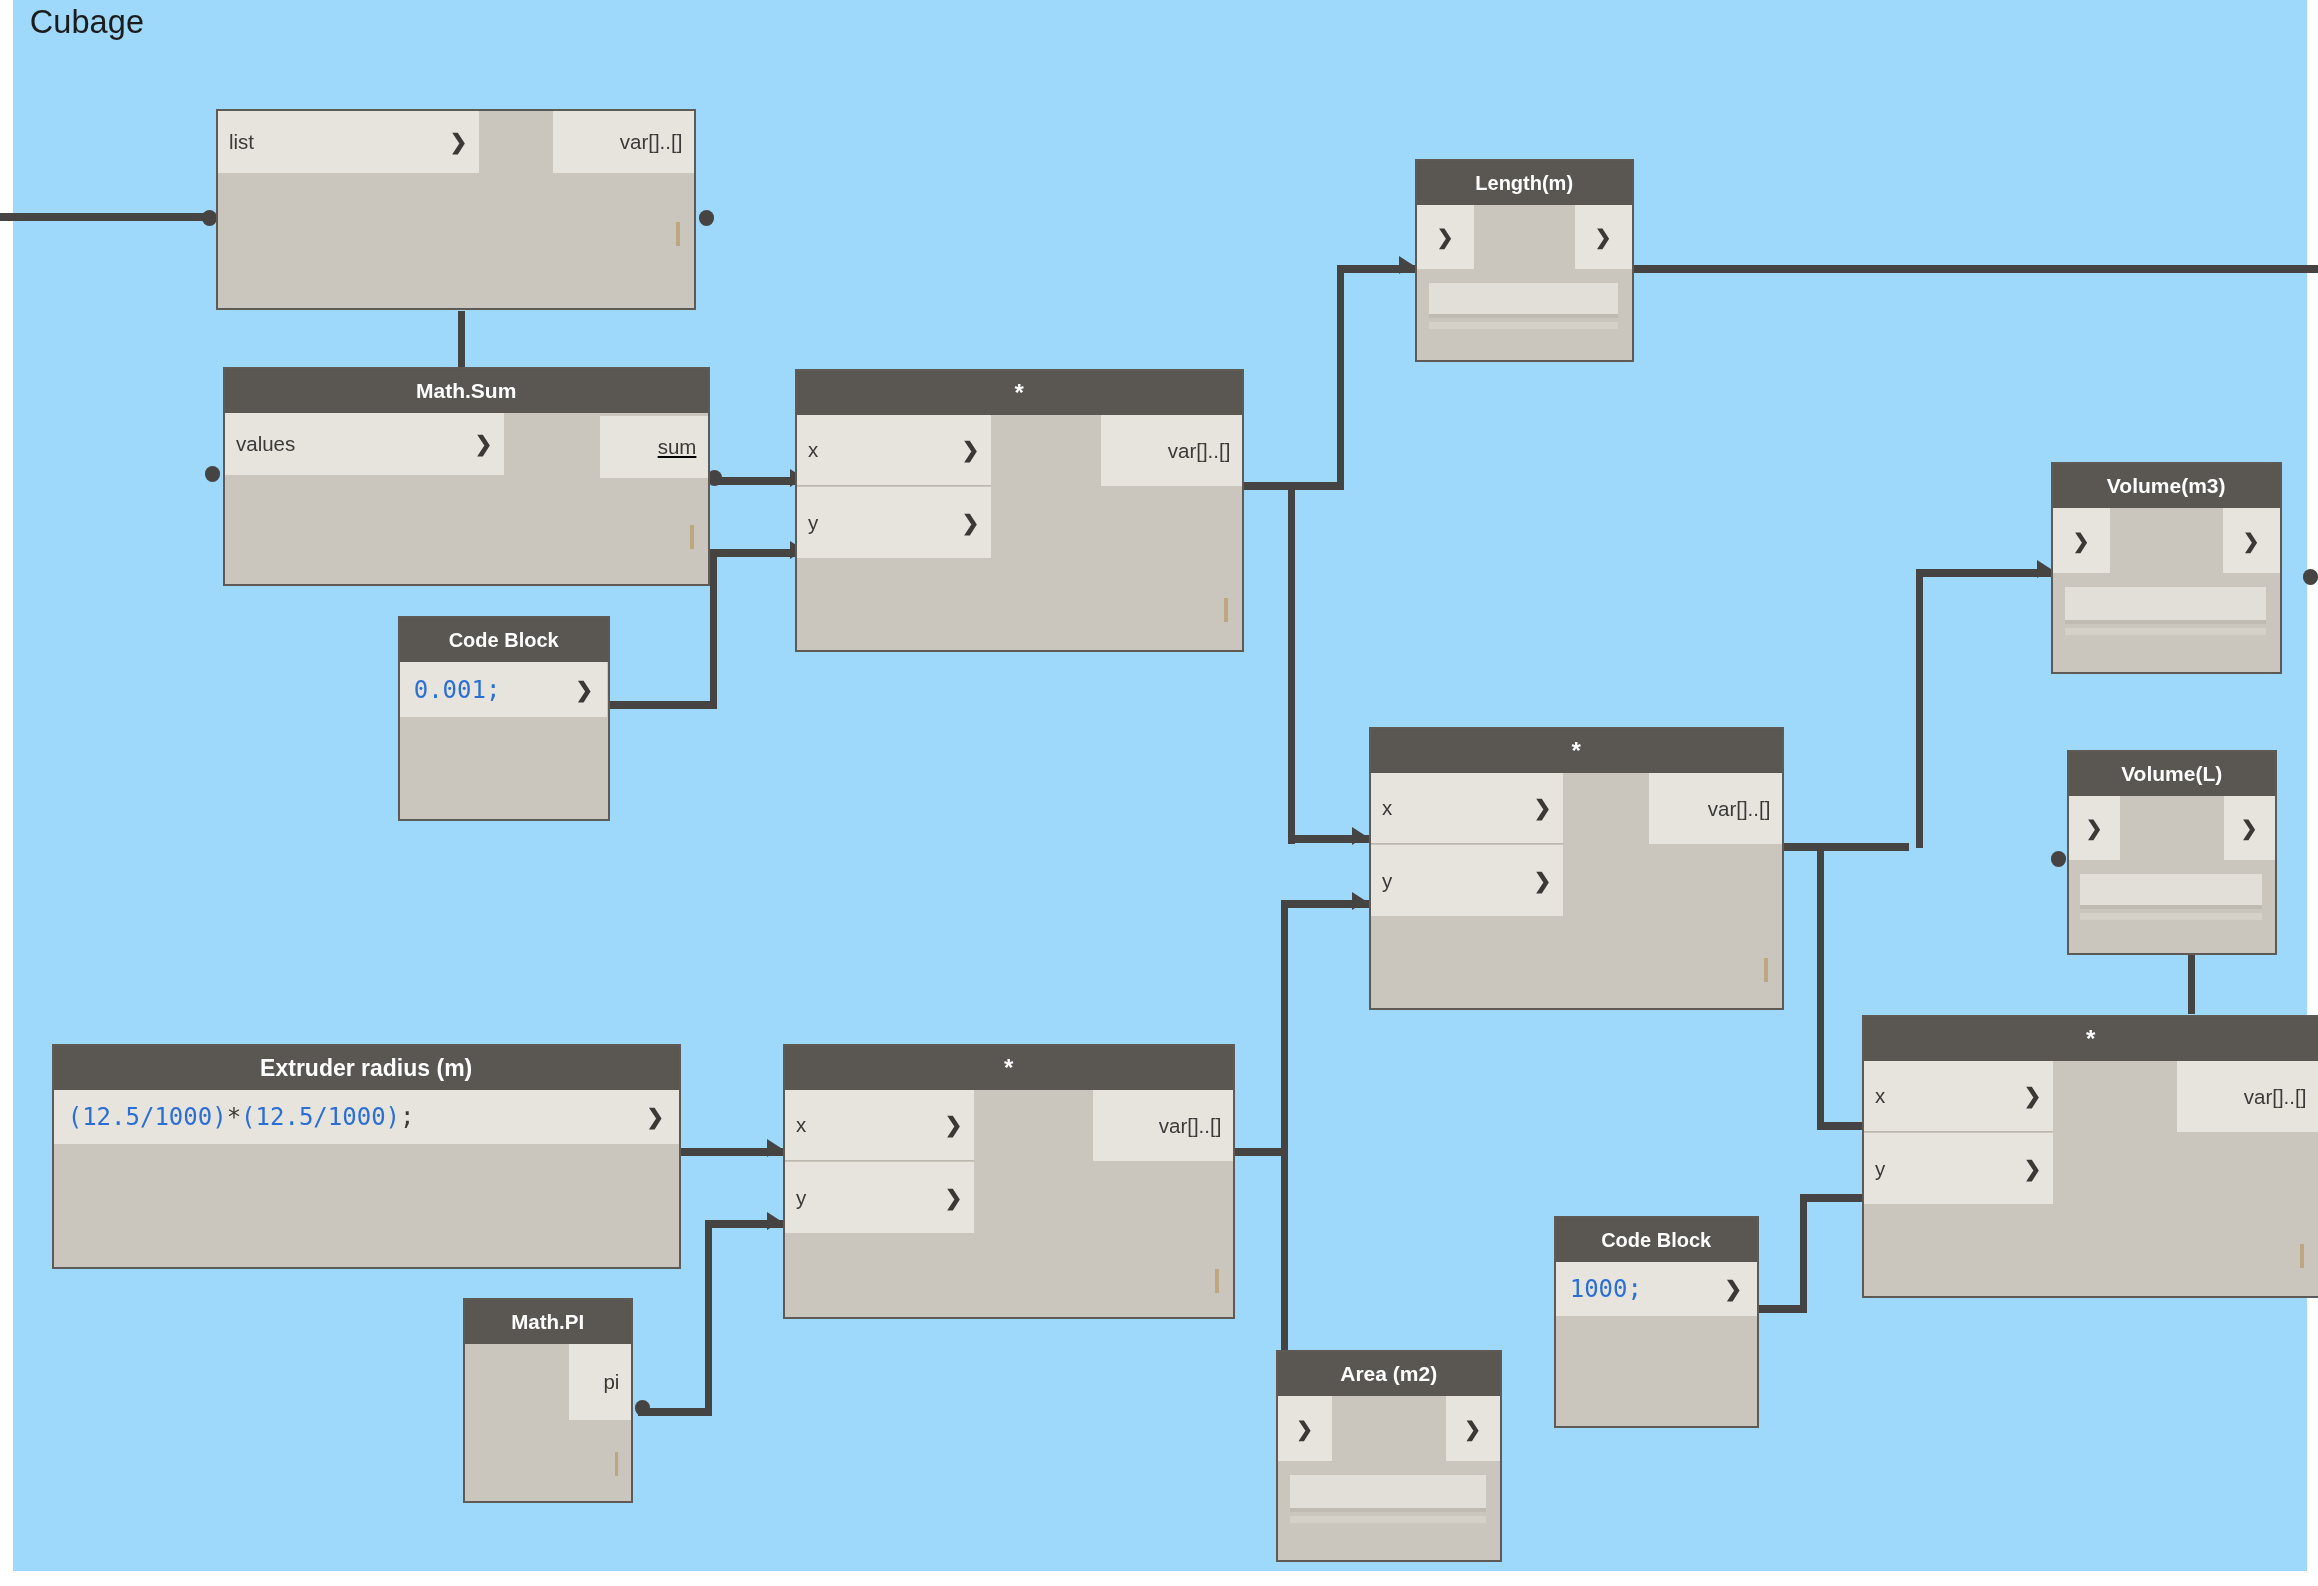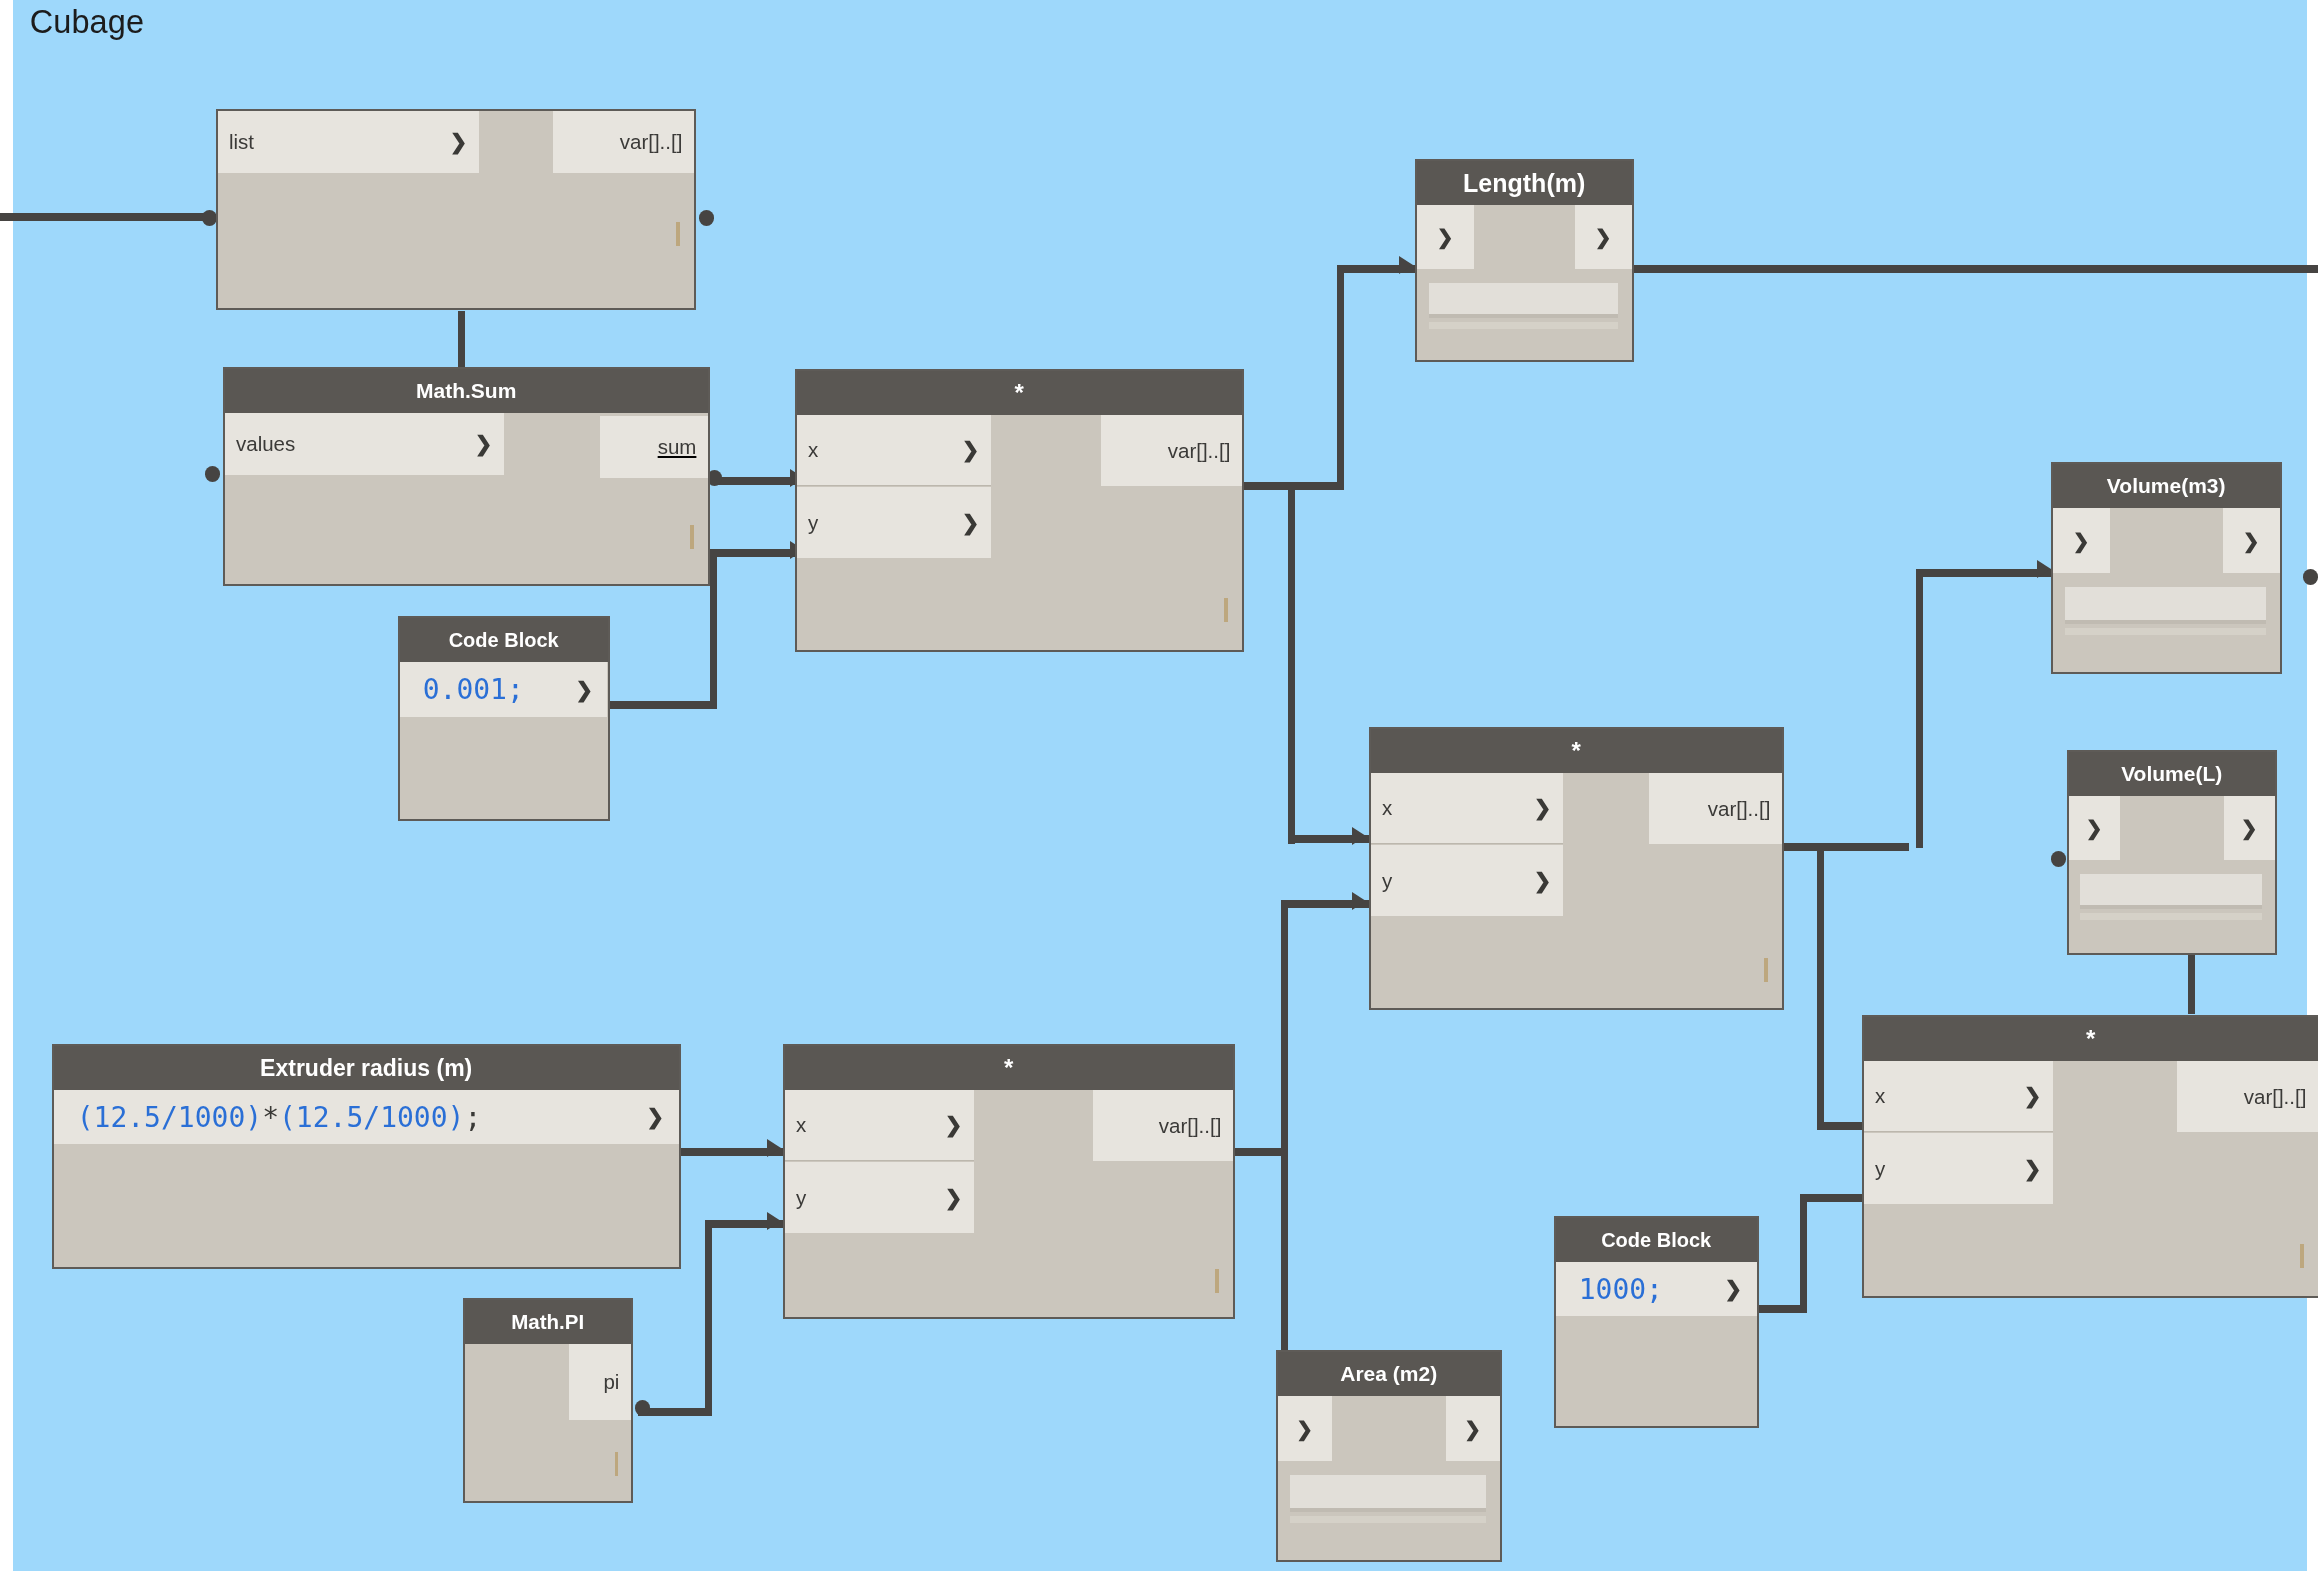--- a/index.html
+++ b/index.html
@@ -10,21 +10,21 @@
   .node{position:absolute;box-sizing:border-box;border:2.1px solid #5e5b57;background:#cbc6bd;box-shadow:0 0 0 0 transparent;}
   .node .hdr{height:44px;background:#5a5753;color:#ffffff;font-weight:bold;font-size:21px;display:flex;align-items:center;justify-content:center;}
   .node .body{position:relative;}
   .prow{position:absolute;background:#e7e4de;display:flex;align-items:center;box-sizing:border-box;}
   .prow .pname{font-size:20.5px;color:#3b3a38;padding-left:11.3px;}
   .prow .chev{position:absolute;right:11.3px;font-size:21px;color:#3a3936;font-weight:bold;}
   .orow{position:absolute;background:#e7e4de;display:flex;align-items:center;justify-content:flex-end;box-sizing:border-box;}
   .orow .pname{font-size:20.5px;color:#3b3a38;padding-right:11.3px;}
   .tick{position:absolute;width:3.5px;height:24px;background:#bda77e;}
   .cbline{position:absolute;background:#e7e4de;display:flex;align-items:center;box-sizing:border-box;}
-  .cbline .code{font-family:"DejaVu Sans Mono",monospace;font-size:28px;color:#2a6fd6;padding-left:23px;white-space:pre;letter-spacing:0px;}
+  .cbline .code{font-family:"DejaVu Sans Mono",monospace;font-size:24px;color:#2a6fd6;padding-left:14px;white-space:pre;letter-spacing:0px;}
   .cbline .code .op{color:#3a3936;}
   .cbport{position:absolute;background:#e7e4de;display:flex;align-items:center;justify-content:center;box-sizing:border-box;}
   .cbport .chev{font-size:21px;color:#3a3936;font-weight:bold;}
   .wbox{position:absolute;background:#e2dfd9;border-bottom:4.2px solid #c0bbb2;box-sizing:border-box;}
   .wbar{position:absolute;background:#d5d1c8;}
 
   .wire{position:absolute;background:#464442;}
   .wh{height:7.8px;}
   .wv{width:7.8px;}
   .dot{position:absolute;width:15.5px;height:15.5px;border-radius:50%;background:#464442;}
@@ -157,21 +157,21 @@
         <span class="chev">❯</span>
       </div>
       <div class="orow" style="right:0;top:0;width:141px;height:71px;">
         <span class="pname">var[]..[]</span>
       </div>
       <div class="tick" style="right:14px;bottom:30px;"></div>
     </div>
   </div>
 
   <div class="node" style="left:1402px;top:159px;width:219px;height:203px;">
-    <div class="hdr" style="font-size:25px;">Length(m)</div>
+    <div class="hdr" style="font-size:20px;">Length(m)</div>
     <div class="body" style="height:157px;">
       <div class="prow" style="left:0;top:0;width:57px;height:64px;justify-content:center;">
         <span style="font-size:20px;color:#3a3936;font-weight:bold;">❯</span>
       </div>
       <div class="prow" style="right:0;top:0;width:57px;height:64px;left:auto;justify-content:center;">
         <span style="font-size:20px;color:#3a3936;font-weight:bold;">❯</span>
       </div>
       <div class="wbox" style="left:12.7px;top:78px;width:189px;height:35px;"></div>
       <div class="wbar" style="left:12.7px;top:117px;width:189px;height:7px;"></div>
     </div>

